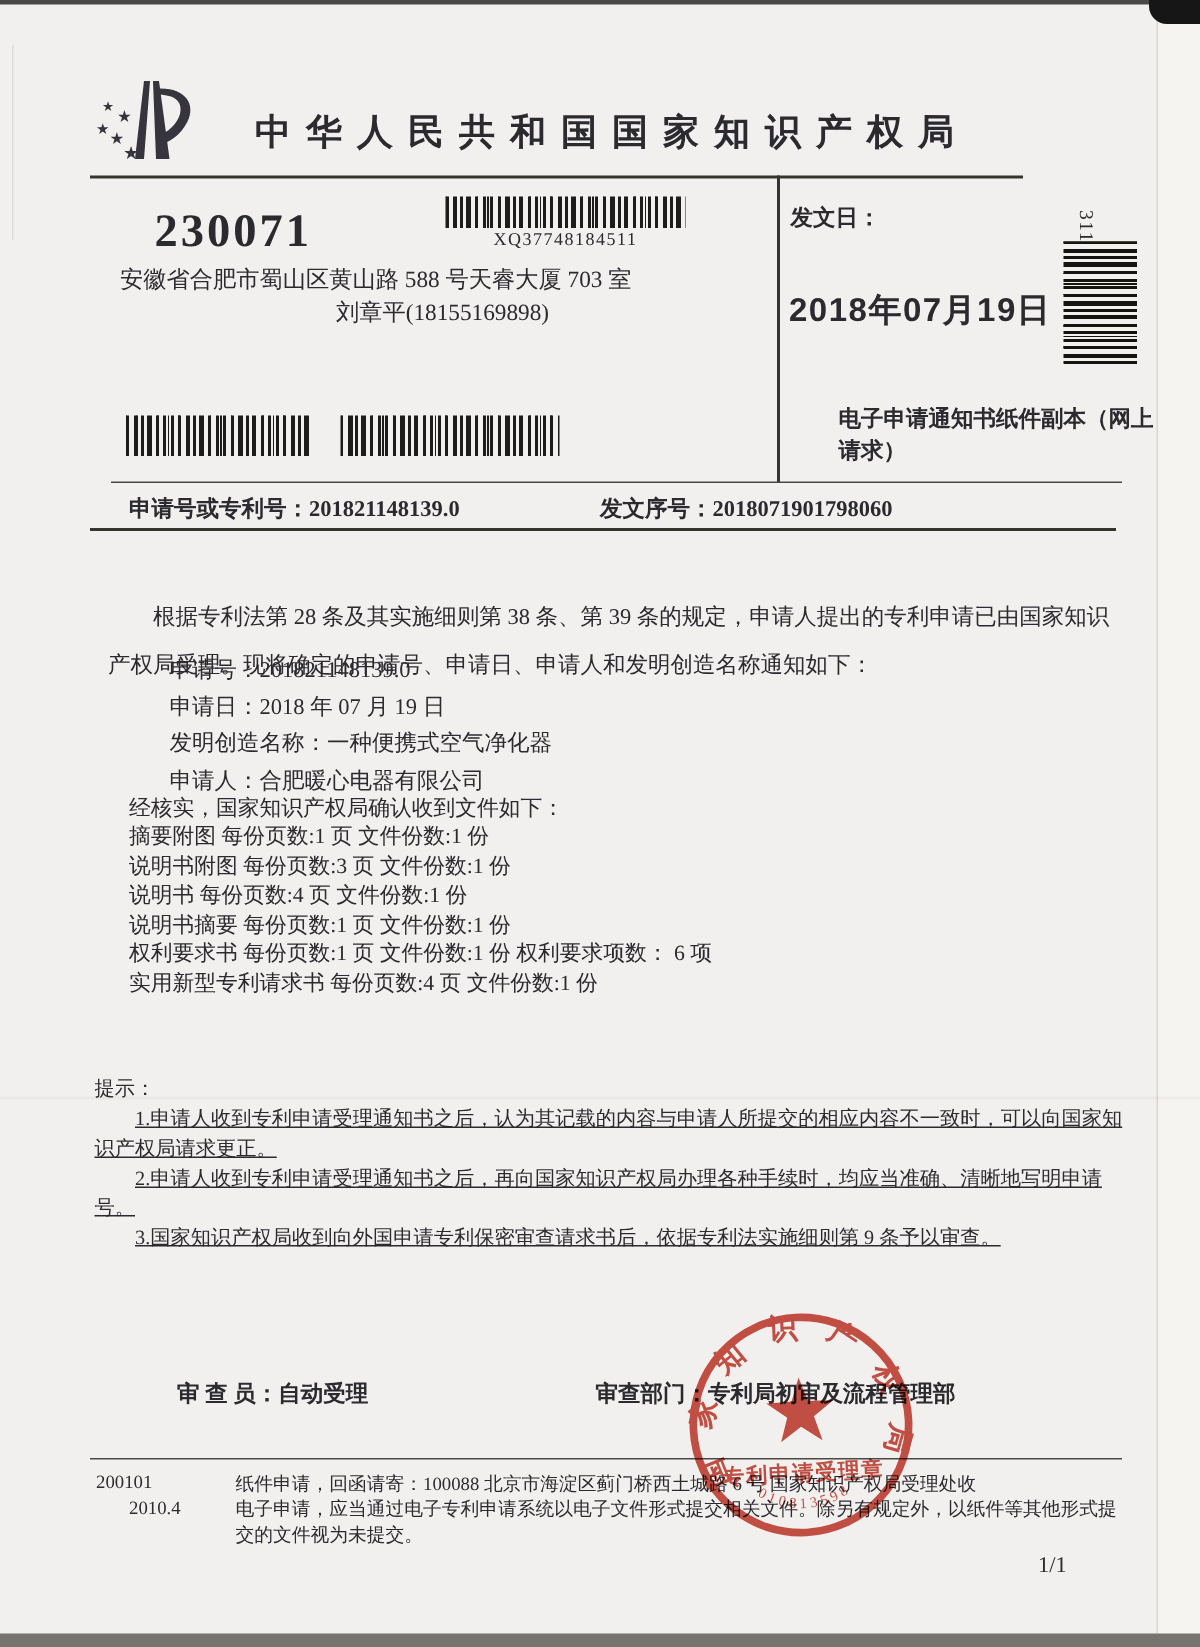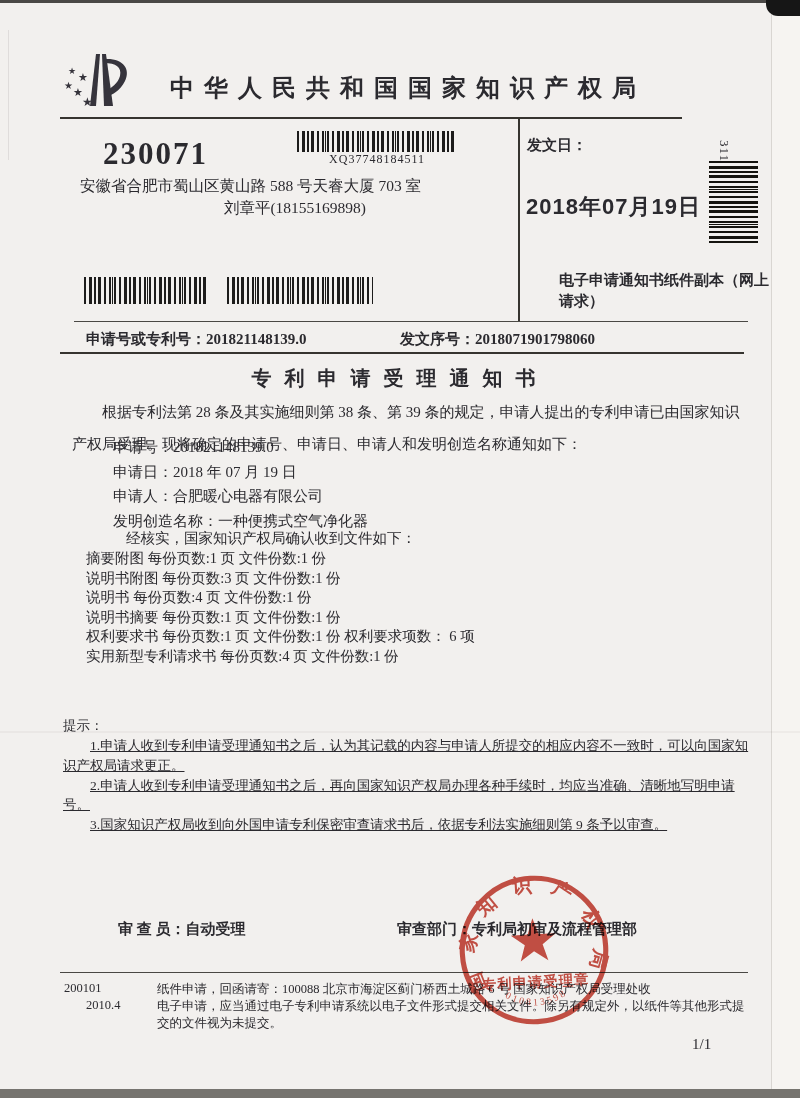--- a/index.html
+++ b/index.html
@@ -39,21 +39,21 @@
   .vbarcode{left:709px;top:161px;width:49px;height:82px;background-image:
       repeating-linear-gradient(180deg,#15140f 0 2px,transparent 2px 5px),
       repeating-linear-gradient(180deg,#15140f 0 1px,transparent 1px 7px);}
   
   .ref-left{left:86px;top:330px;font-size:15px;font-weight:bold;text-align:center;}
   .ref-right{left:400px;top:330px;font-size:15px;font-weight:bold;}
   
   .notice-title{left:160px;top:365px;width:480px;text-align:center;font-size:20px;font-weight:bold;letter-spacing:13px;}
   .intro{left:72px;top:396px;width:676px;font-size:15px;line-height:32px;text-indent:2em;margin:0;}
   .fields{left:113px;top:435px;font-size:15px;line-height:24.5px;}
-  .confirm{left:86px;top:529px;font-size:14.5px;margin-left:40px;}
+  .confirm{left:86px;top:529px;font-size:14.5px;}
   .docs{left:86px;top:549px;font-size:14.5px;line-height:19.5px;}
   .tips-heading{left:63px;top:717px;font-size:13.5px;}
   .tips{left:63px;top:736px;width:686px;font-size:13.5px;line-height:19.8px;text-decoration:underline;}
   .tips p{margin:0;text-indent:2em;}
   
   .examiner{left:118px;top:920px;font-size:15px;font-weight:bold;}
   .dept{left:397px;top:920px;font-size:15px;font-weight:bold;}
   
   .seal{left:452px;top:868px;width:164px;height:164px;mix-blend-mode:multiply;opacity:.88;transform:rotate(-3deg);}
   
@@ -102,28 +102,27 @@
   <div class="abs copy-note">电子申请通知书纸件副本（网上请求）</div>
   <div class="abs side-code">311</div>
   <div class="abs vbarcode"></div>
   <div class="abs corner-tr"></div>
   <div class="abs rule-box-bottom"></div>
 
   <div class="abs ref-left"><span>申请号或专利号：</span><span>201821148139.0</span></div>
   <div class="abs ref-right"><span>发文序号：</span><span>2018071901798060</span></div>
   <div class="abs rule-thick"></div>
 
-  <div class="abs notice-title">专利申请受理通知书</div>
   <p class="abs intro">根据专利法第 28 条及其实施细则第 38 条、第 39 条的规定，申请人提出的专利申请已由国家知识产权局受理。现将确定的申请号、申请日、申请人和发明创造名称通知如下：</p>
 
   <div class="abs fields">
     <div><span>申请号：</span><span>201821148139.0</span></div>
     <div><span>申请日：</span><span>2018 年 07 月 19 日</span></div>
+    <div><span>发明创造名称：</span><span>一种便携式空气净化器</span></div>
     <div><span>申请人：</span><span>合肥暖心电器有限公司</span></div>
-    <div><span>发明创造名称：</span><span>一种便携式空气净化器</span></div>
   </div>
 
   <div class="abs confirm">经核实，国家知识产权局确认收到文件如下：</div>
   <div class="abs docs">
     <div>摘要附图  每份页数:1 页  文件份数:1 份</div>
     <div>说明书附图  每份页数:3 页  文件份数:1 份</div>
     <div>说明书  每份页数:4 页  文件份数:1 份</div>
     <div>说明书摘要  每份页数:1 页  文件份数:1 份</div>
     <div>权利要求书  每份页数:1 页  文件份数:1 份  权利要求项数：  6 项</div>
     <div>实用新型专利请求书  每份页数:4 页  文件份数:1 份</div>

